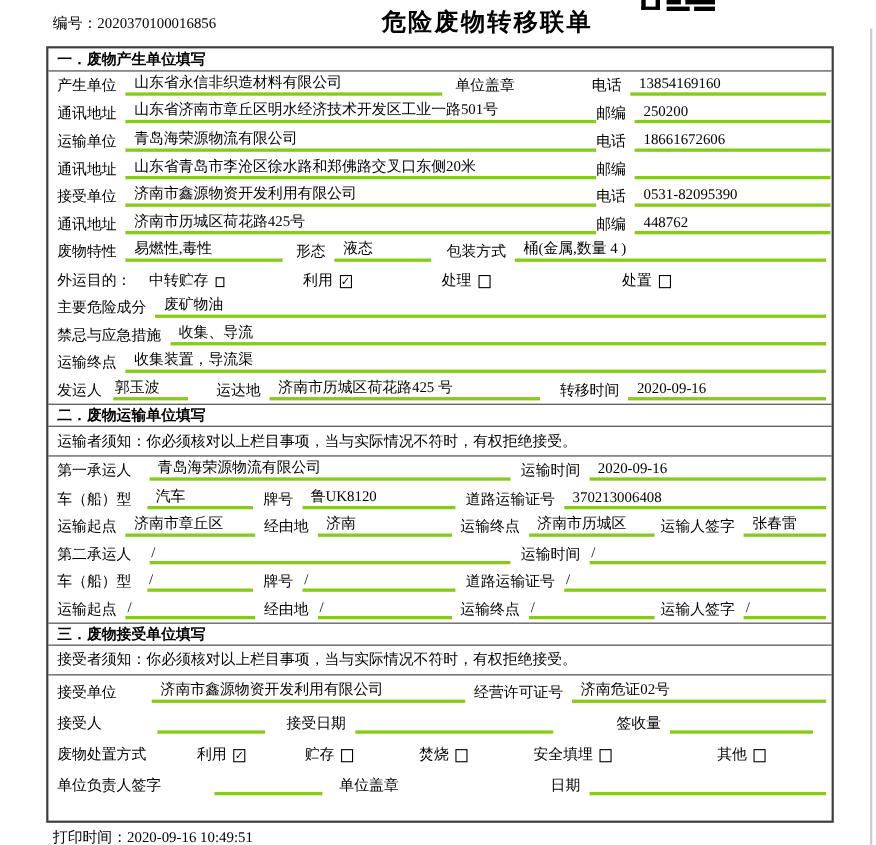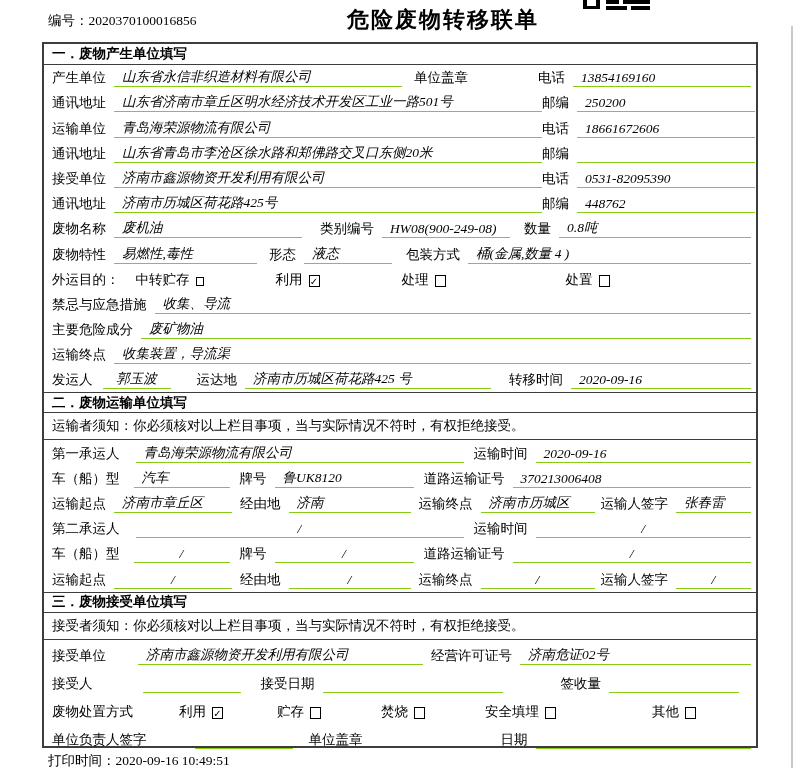--- a/index.html
+++ b/index.html
@@ -45,27 +45,26 @@
     border-bottom: 1.5px solid #3d3d3d; white-space: nowrap;
   }
   .frow {
     flex: none; height: 25.2px;
     display: flex; align-items: flex-end;
     padding: 0 5px 3px 8px; white-space: nowrap;
   }
   .s3 .frow { height: 28px; }
   .lb { flex: none; margin-right: 8px; }
   .u {
-    border-bottom: 1px solid #84cc16;
+    border-bottom: 3px solid #84cc16;
     padding: 0 2px 0 8px; overflow: hidden;
     flex: none;
-    font-style: italic;
   }
   .u.fill { flex: 1 1 auto; }
-  .u.c { text-align: center; padding-left: 2px; }
+  .u.c { padding-left: 2px; }
   .sp { flex: 1 1 auto; }
   .cb {
     flex: none; width: 11px; height: 12px; border: 1px solid #000;
     margin: 0 0 2px 6px; font-size: 10px; line-height: 11px; text-align: center;
     display: inline-block;
   }
   .cb.sm { width: 8px; height: 9px; margin-bottom: 3px; }
   .print-line { position: absolute; left: 48px; top: 752px; white-space: nowrap; }
 </style>
 </head>
@@ -130,28 +129,20 @@
   </div>
 
   <div class="frow">
     <span class="lb">通讯地址</span>
     <span class="u" style="width:428px">济南市历城区荷花路425号</span>
     <span class="sp"></span>
     <span class="lb">邮编</span>
     <span class="u" style="width:178px">448762</span>
   </div>
 
-  <div class="frow">
-    <span class="lb">废物名称</span>
-    <span class="u" style="width:188px">废机油</span>
-    <span class="lb" style="margin-left:18px">类别编号</span>
-    <span class="u" style="width:128px">HW08(900-249-08)</span>
-    <span class="lb" style="margin-left:14px">数量</span>
-    <span class="u fill">0.8吨</span>
-  </div>
 
   <div class="frow">
     <span class="lb">废物特性</span>
     <span class="u" style="width:143px">易燃性,毒性</span>
     <span class="lb" style="margin-left:12px">形态</span>
     <span class="u" style="width:88px">液态</span>
     <span class="lb" style="margin-left:14px">包装方式</span>
     <span class="u fill">桶(金属,数量 4 )</span>
   </div>
 
@@ -161,27 +152,27 @@
     <span class="cb sm"></span>
     <span class="lb" style="margin-left:72px;margin-right:0">利用</span>
     <span class="cb">✓</span>
     <span class="lb" style="margin-left:82px;margin-right:0">处理</span>
     <span class="cb"></span>
     <span class="lb" style="margin-left:120px;margin-right:0">处置</span>
     <span class="cb"></span>
   </div>
 
   <div class="frow">
+    <span class="lb">主要危险成分</span>
+    <span class="u fill">废矿物油</span>
+  </div>
+
+  <div class="frow">
     <span class="lb">禁忌与应急措施</span>
     <span class="u fill">收集、导流</span>
-  </div>
-
-  <div class="frow">
-    <span class="lb">主要危险成分</span>
-    <span class="u fill">废矿物油</span>
   </div>
 
   <div class="frow">
     <span class="lb">运输终点</span>
     <span class="u fill">收集装置，导流渠</span>
   </div>
 
   <div class="frow">
     <span class="lb" style="margin-right:10px">发运人</span>
     <span class="u c" style="width:68px">郭玉波</span>

